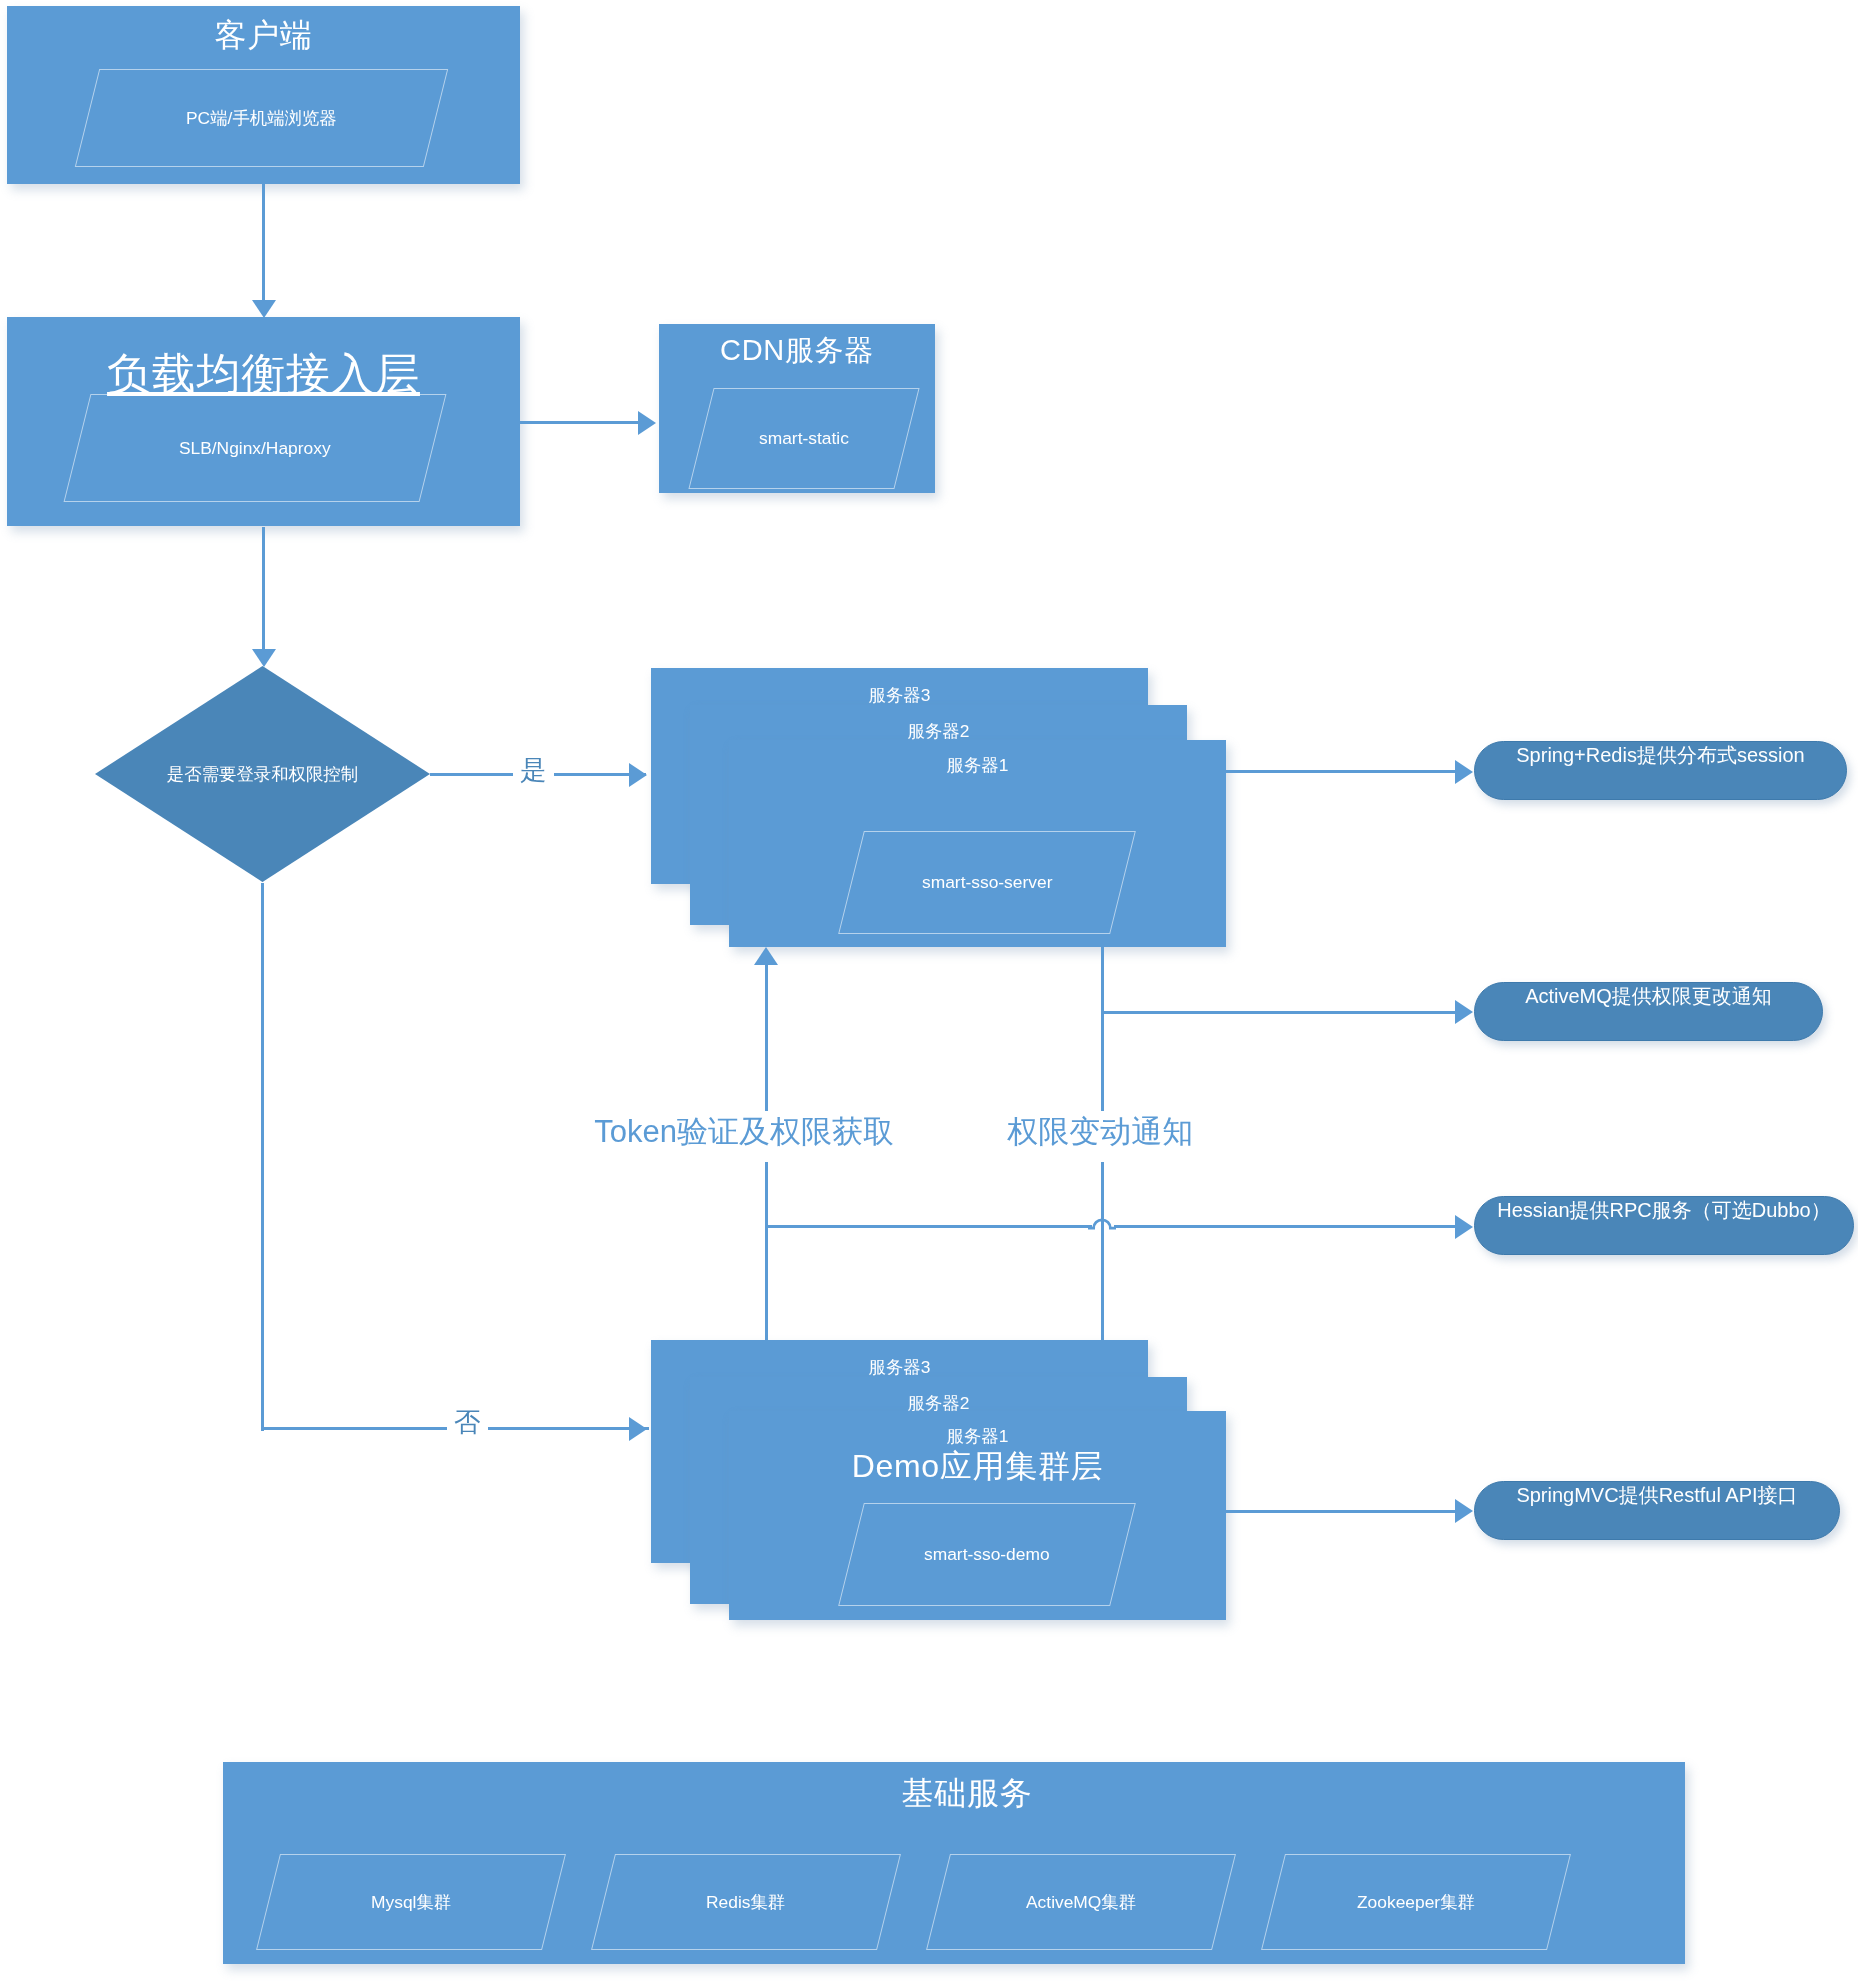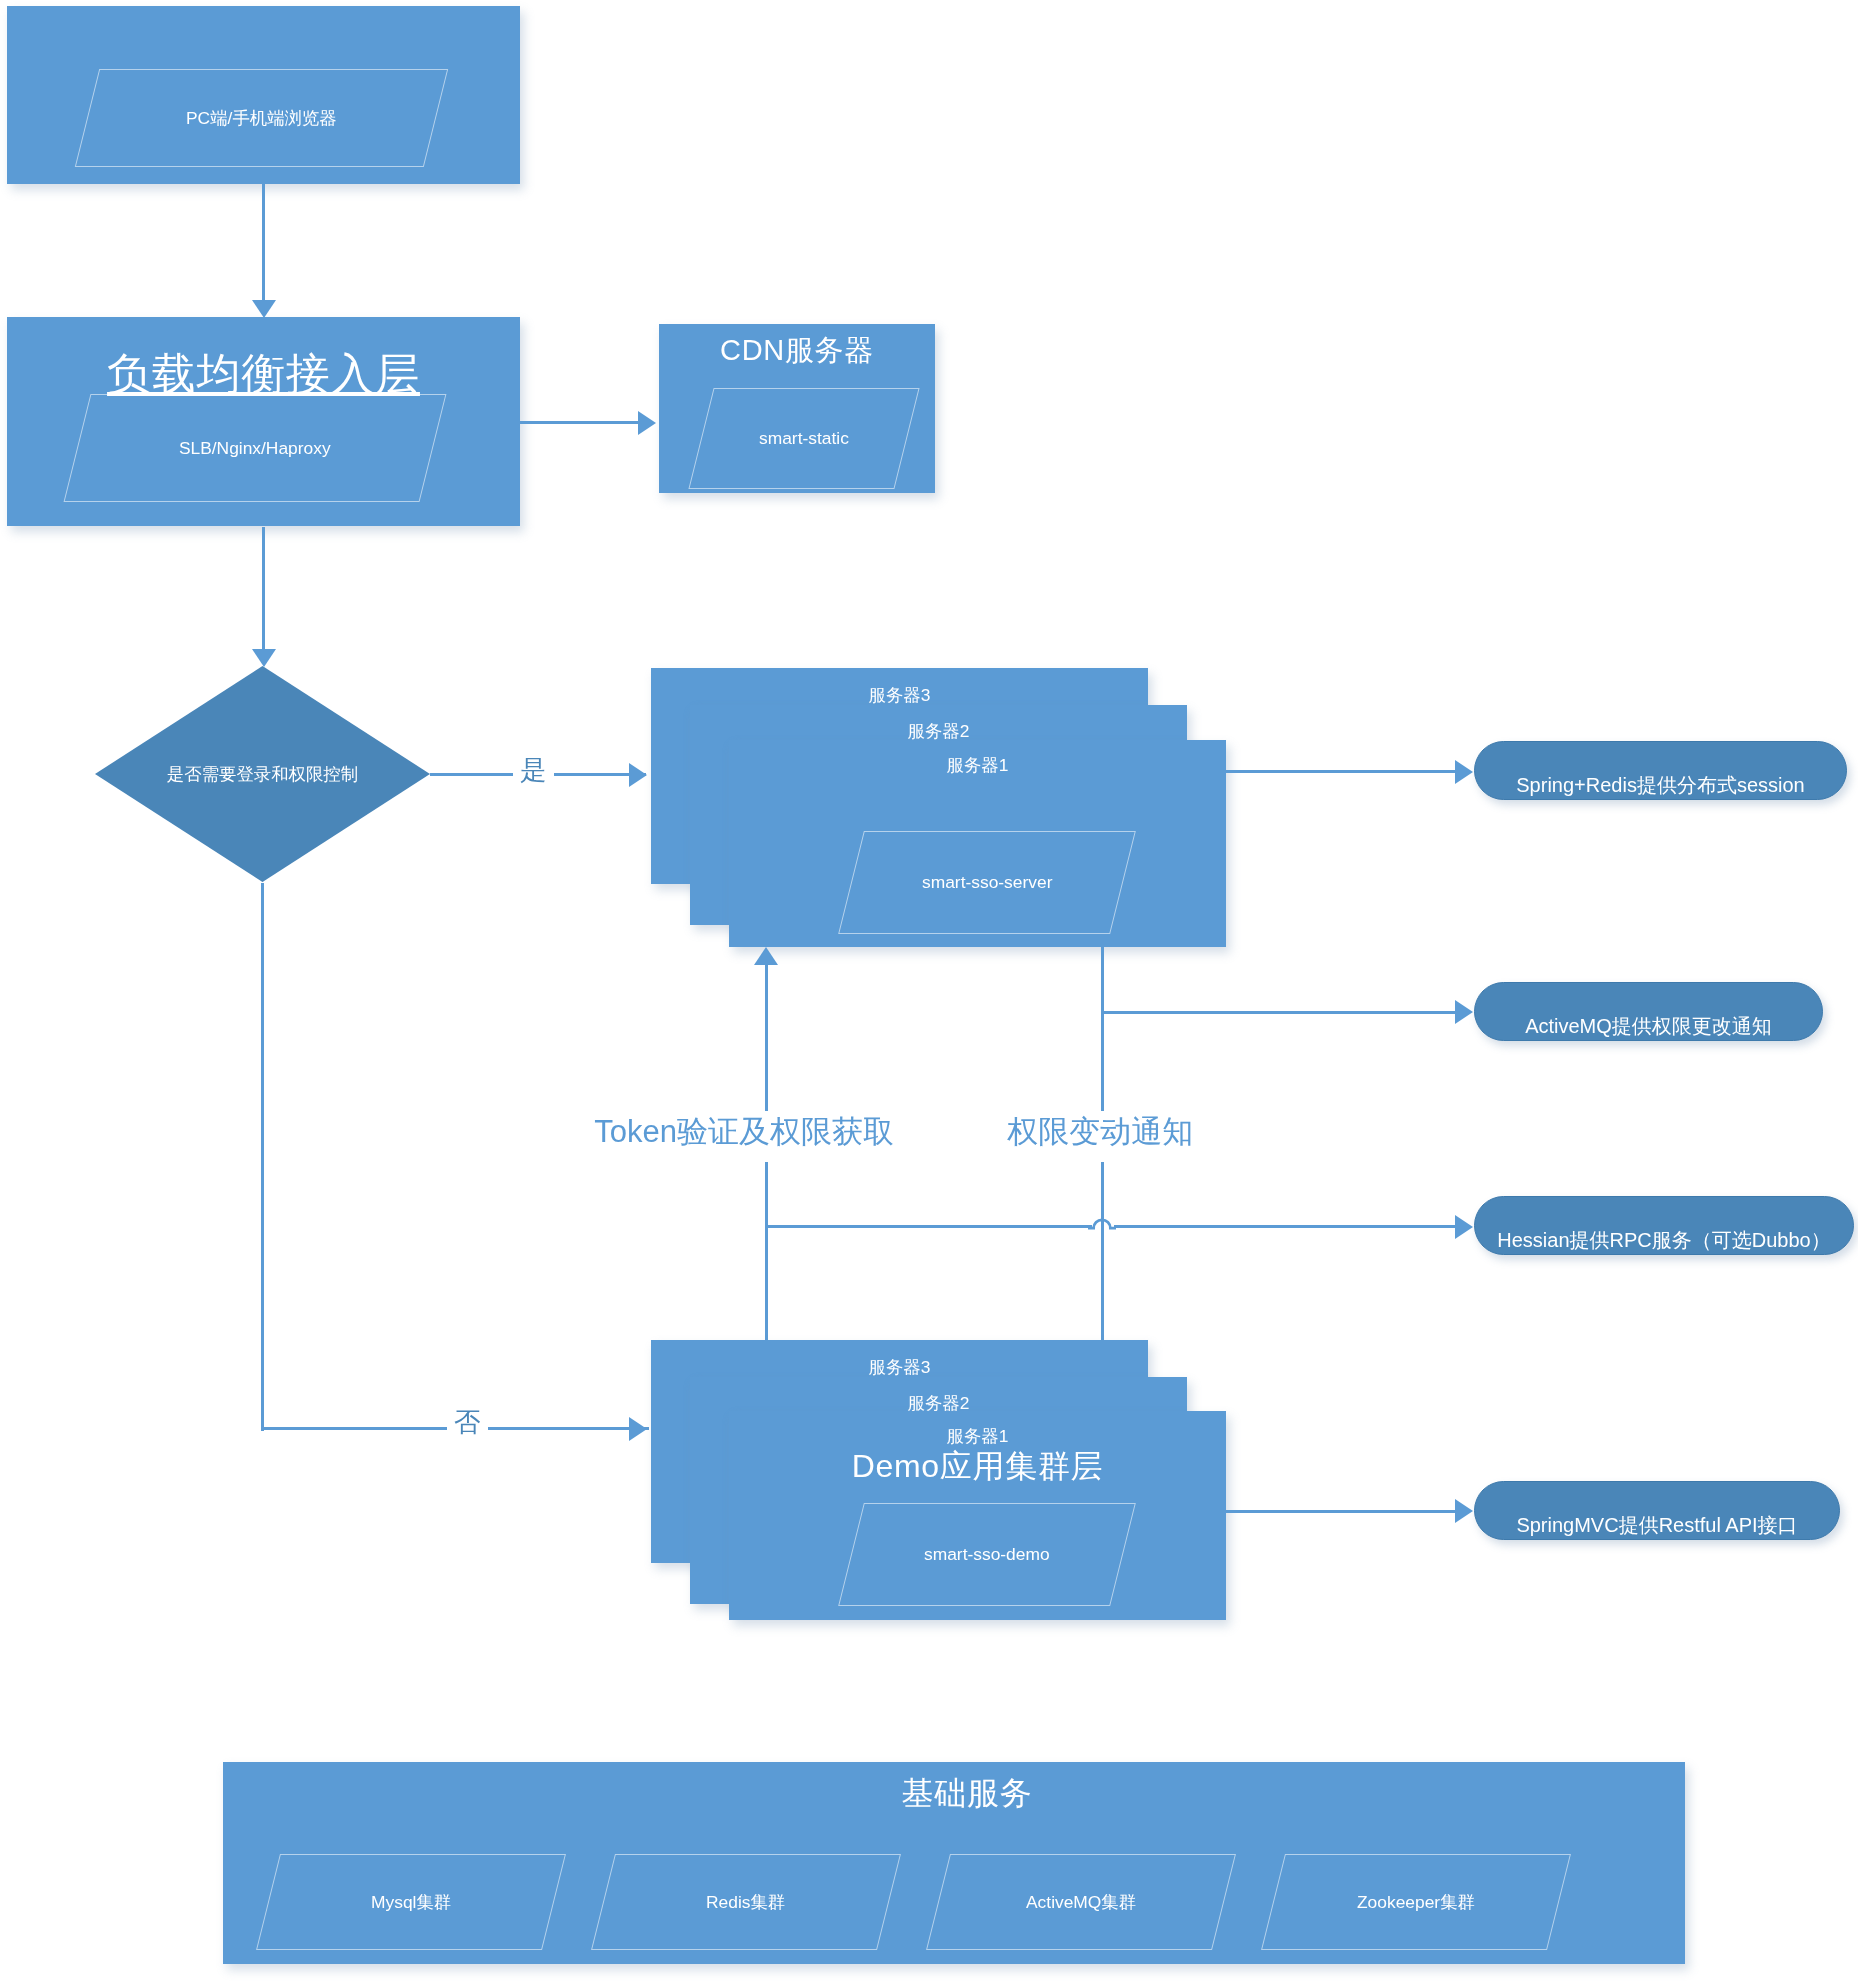--- a/index.html
+++ b/index.html
@@ -64,21 +64,21 @@
     text-align:center;
   }
 
   
   .pill{
     position:absolute;
     background:#4A86B8;
     border:0.7px solid #3E7AAC;
     border-radius:42px;
     box-shadow:3.5px 4.9px 9px rgba(120,150,180,.32);
-    display:flex;align-items:flex-end;justify-content:center;
+    display:flex;align-items:flex-start;justify-content:center;
     color:#ffffff;
     white-space:nowrap;
     box-sizing:border-box;
   }
 
   
   .ln{ position:absolute; background:#5B9BD5; }
   .lnh{ height:2.8px; }
   .lnv{ width:2.8px; }
   .arrow{ position:absolute; width:0;height:0; }
@@ -101,20 +101,21 @@
     padding:0 4.2px;
   }
   .hop{ position:absolute; }
 </style>
 </head>
 <body>
 
 <div id="canvas">
 
   <div class="box" style="left:7px;top:5.6px;width:513px;height:178px;">
+    <div class="title" style="top:12.6px;font-size:32px;">客户端</div>
     <div class="para" style="left:80px;top:63px;width:349px;height:98px;font-size:17.4px;">
       <span>PC端/手机端浏览器</span>
     </div>
   </div>
 
   <div class="ln lnv" style="left:262px;top:183px;height:122px;"></div>
   <div class="arrow arr-down" style="left:252px;top:300px;"></div>
 
   <div class="box" style="left:7px;top:317px;width:513px;height:209px;">
     <div class="title" style="top:33px;font-size:44px;text-decoration:underline;">负载均衡接入层</div>

